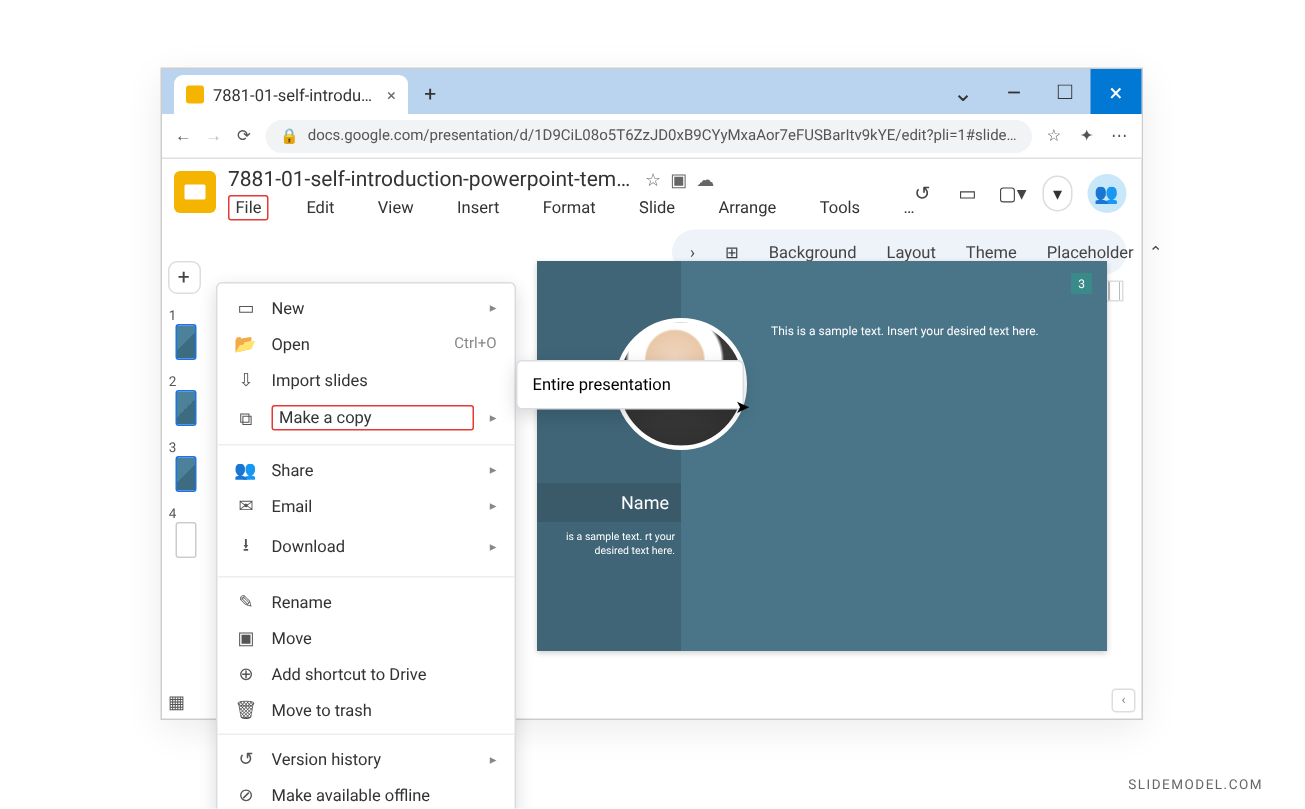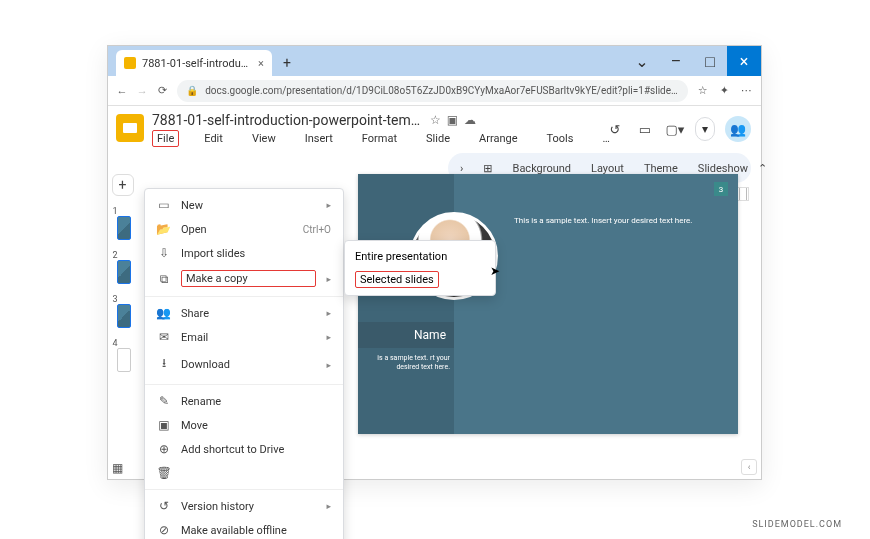--- a/index.html
+++ b/index.html
@@ -154,21 +154,21 @@
     <span>›</span>
     <div class="tb-sep"></div>
     <span>⊞</span>
     <div class="tb-sep"></div>
     <span>Background</span>
     <div class="tb-sep"></div>
     <span>Layout</span>
     <div class="tb-sep"></div>
     <span>Theme</span>
     <div class="tb-sep"></div>
-    <span>Slideshow</span>
+    <span>Placeholder</span>
     <span style="margin-left:auto">⌃</span>
   </div>
 
   <div class="ruler"></div>
 
   <div class="gs-body">
     <div class="thumbs">
       <div class="add-slide">+</div>
       <div class="thumb"><span>1</span><div class="thumb-img"></div></div>
       <div class="thumb"><span>2</span><div class="thumb-img"></div></div>
@@ -234,37 +234,37 @@
       <div class="mi">
           <span class="mic">▣</span>
           <span class="label">Move</span>
         </div>
       <div class="mi">
           <span class="mic">⊕</span>
           <span class="label">Add shortcut to Drive</span>
         </div>
       <div class="mi">
           <span class="mic">🗑</span>
+          <span class="label">Move to trash</span>
         </div>
       <hr>
       <div class="mi">
           <span class="mic">↺</span>
           <span class="label">Version history</span>
           <span class="arrow">▸</span>
         </div>
       <div class="mi">
           <span class="mic">⊘</span>
           <span class="label">Make available offline</span>
         </div>
 
     </div>
 
     <div class="submenu">
       <div class="smi"><span>Entire presentation</span></div>
-      <div class="smi hl"><span>Selected slides</span></div>
     </div>
     <div class="cursor">➤</div>
 
     <div class="grid-ic">▦</div>
     <div class="scroll-corner">‹</div>
   </div>
 </div>
 
 <div class="watermark">SLIDEMODEL.COM</div>
 

